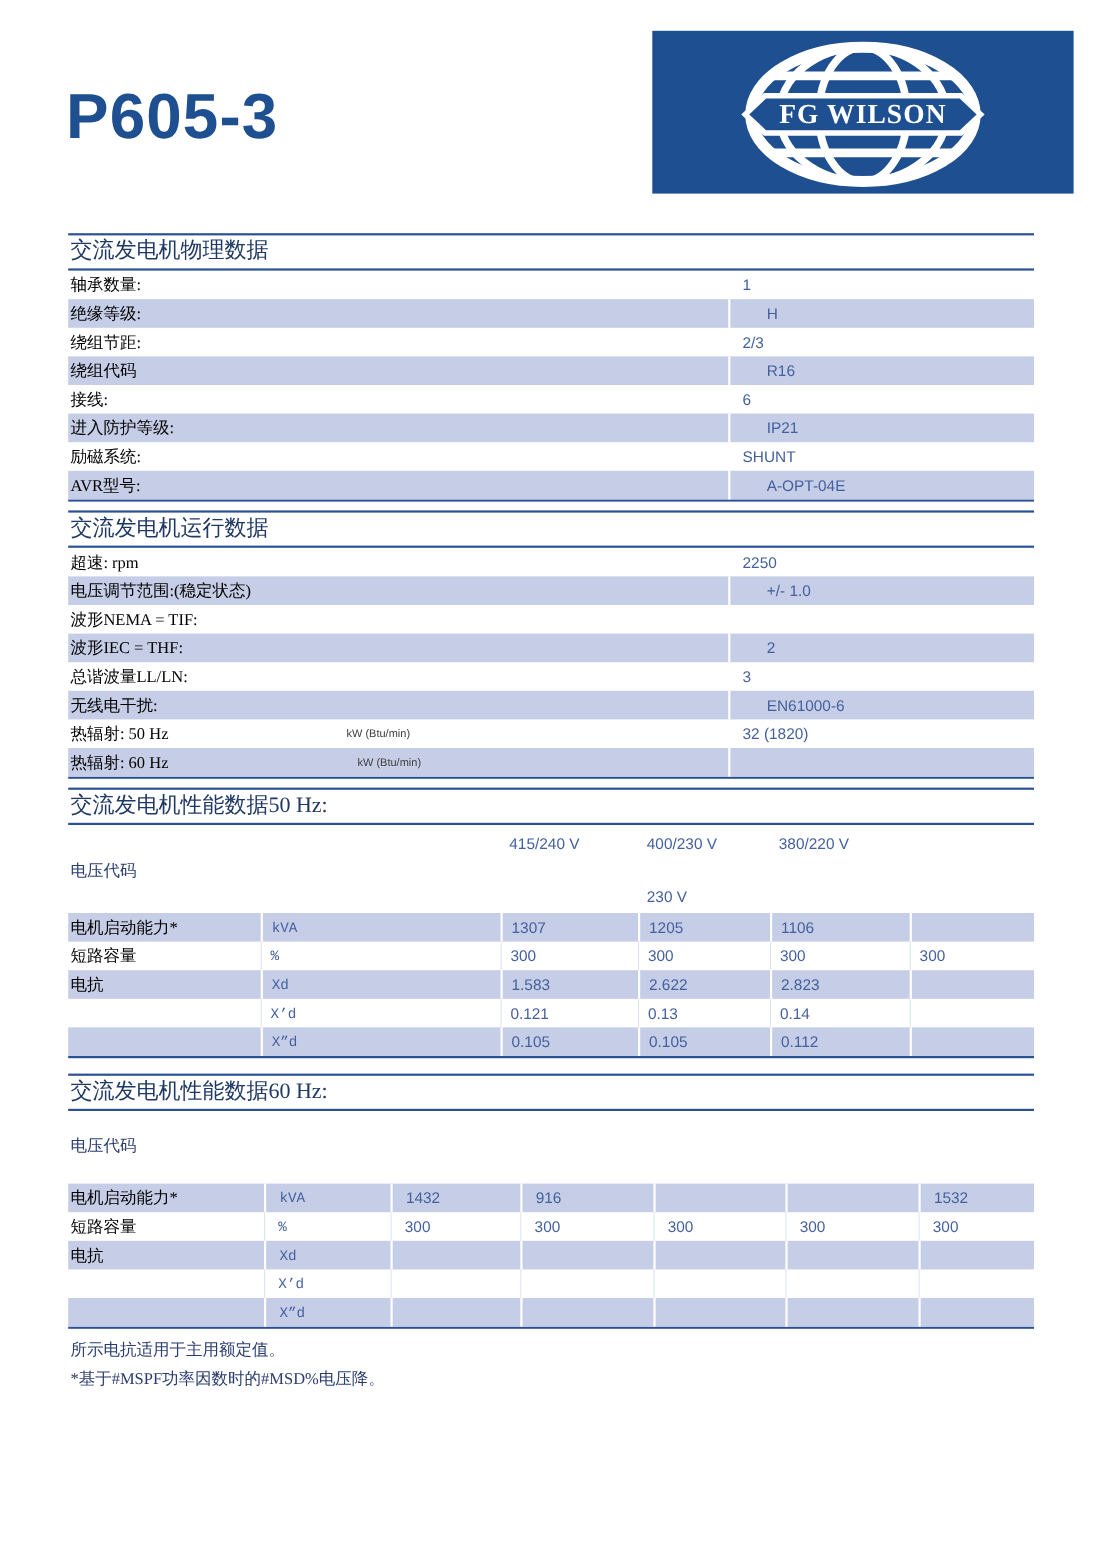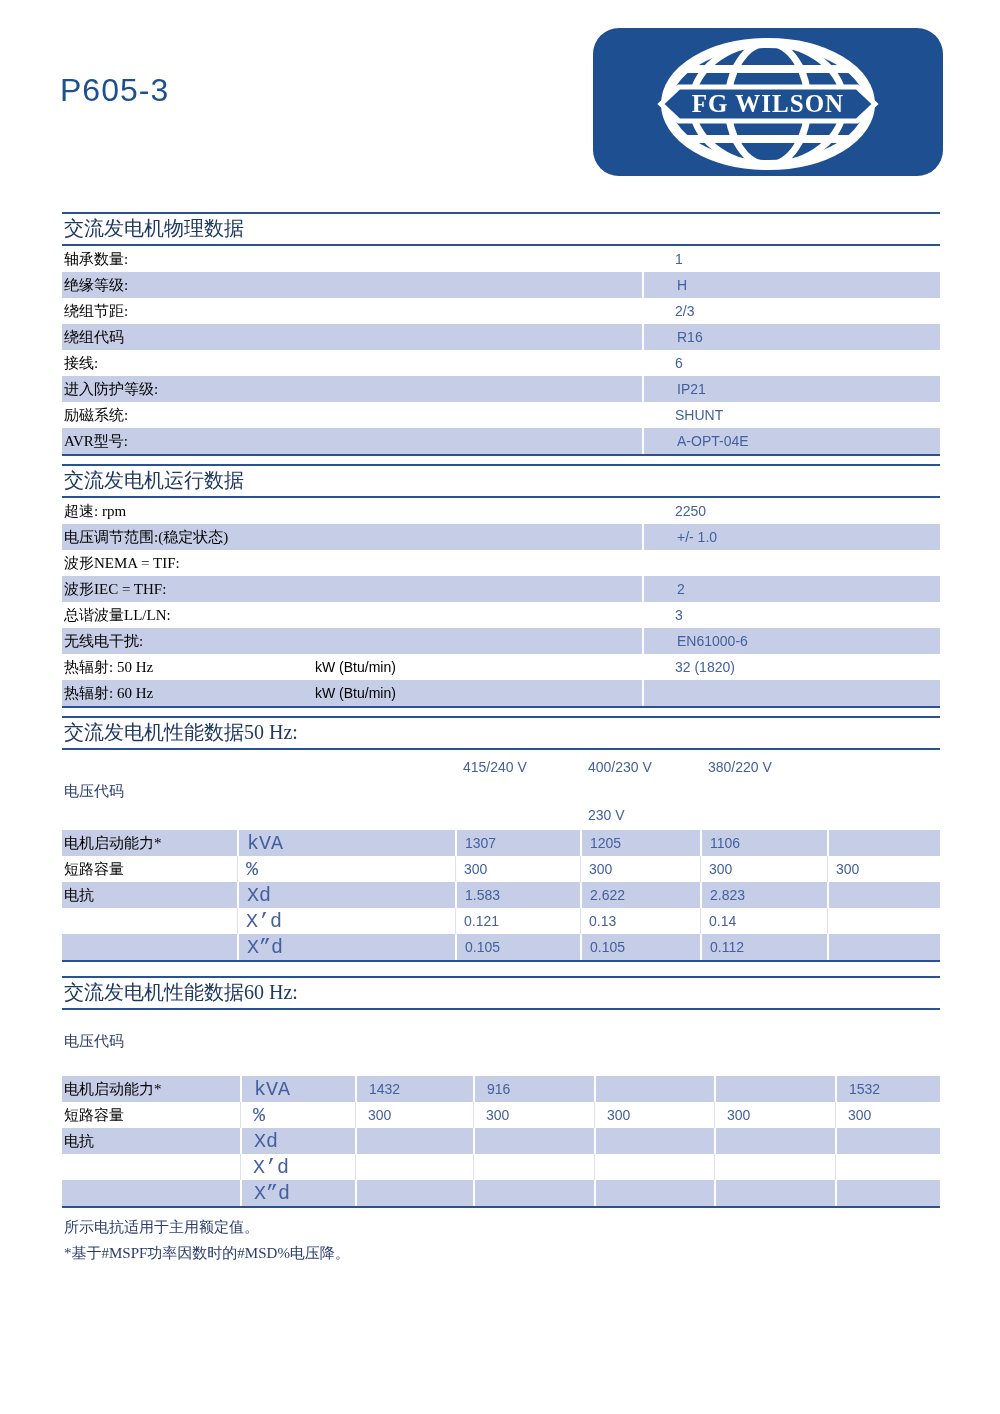--- a/index.html
+++ b/index.html
@@ -2,62 +2,61 @@
 <html><head>
 <meta charset="utf-8">
 <style>
   html,body { margin:0; padding:0; background:#ffffff; }
   .page {
     position:relative; width:1000px; height:1414px; background:#ffffff;
     font-family:"Liberation Sans", sans-serif; overflow:hidden;
   }
   .model-title {
     position:absolute; left:60px; top:72px;
-    font-size:32px; font-weight:normal; color:#1d4f91; letter-spacing:1px;
+    font-size:58px; font-weight:bold; color:#1d4f91; letter-spacing:1px;
     font-family:"Liberation Sans", sans-serif;
   }
   .logo-box {
-    position:absolute; left:593px; top:28px; width:350px; height:148px;
+    position:absolute; left:593px; top:28px; width:383px; height:148px;
     background:#1d4f91;
-    border-radius:26px;
   }
   .logo-box svg { display:block; width:100%; height:100%; }
 
   .content { position:absolute; left:62px; top:212px; width:878px; }
 
   .section-title {
     border-top:2px solid #2a5193; border-bottom:2px solid #2a5193;
     font-family:"Liberation Serif", serif; font-size:20px; color:#1f3864;
     padding:2px 0 3px 2px; line-height:25px;
   }
 
   .tbl { border-bottom:2px solid #2a5193; }
 
   
   .row {
     display:grid; grid-template-columns:253px 327px 1fr; height:26px;
   }
-  .row.shaded { background:#c6cde6; }
+  .row.shaded { background:#c6cde6;gap:10px; }
   .cell { display:flex; align-items:center; height:100%; overflow:hidden; white-space:nowrap; }
   .lbl { font-family:"Liberation Serif", serif; font-size:15px; color:#000000; padding-left:2px; }
-  .unit { font-size:14px; color:#000000; }
+  .unit { font-size:10px; color:#404040; }
   .val  { font-size:14px; color:#44609e; padding-left:33px; }
   .row.shaded .val { border-left:2px solid #ffffff; }
 
   
   .prow { display:grid; height:26px; }
   .p50 .prow { grid-template-columns:175px 218px 125px 120px 127px 113px; }
   .p60 .prow { grid-template-columns:178px 115px 118px 121px 120px 121px 105px; }
   .prow.shaded { background:#c6cde6; }
   .prow .cell { padding-left:8px; }
   .p60 .prow .cell { padding-left:12px; }
   .prow .cell:first-child { padding-left:2px;font-family:Liberation Serif, serif; }
   .prow.shaded .cell + .cell { border-left:2px solid #ffffff; }
   .prow.light .cell + .cell { border-left:1px solid #dde3f2; }
-  .unit-mono { font-family:"Liberation Mono", monospace; font-size:20px; color:#44609e; }
+  .unit-mono { font-family:"Liberation Mono", monospace; font-size:13px; color:#44609e; }
   .num { font-size:14px; color:#44609e; }
 
   .vheader { display:grid; grid-template-columns:175px 218px 125px 120px 127px 113px; height:22px; margin-top:6px; }
   .vheader .cell { padding-left:8px; font-size:14px; color:#44609e; }
   .vcode { height:26px; display:flex; align-items:center;
            font-family:"Liberation Serif", serif; font-size:15px; color:#2a3c6e; padding-left:2px; }
   .subheader { display:grid; grid-template-columns:175px 218px 125px 120px 127px 113px; height:22px; margin-bottom:4px; }
   .subheader .cell { padding-left:8px; font-size:14px; color:#44609e; }
 
   .gap8 { height:8px; } .gap14 { height:14px; }

